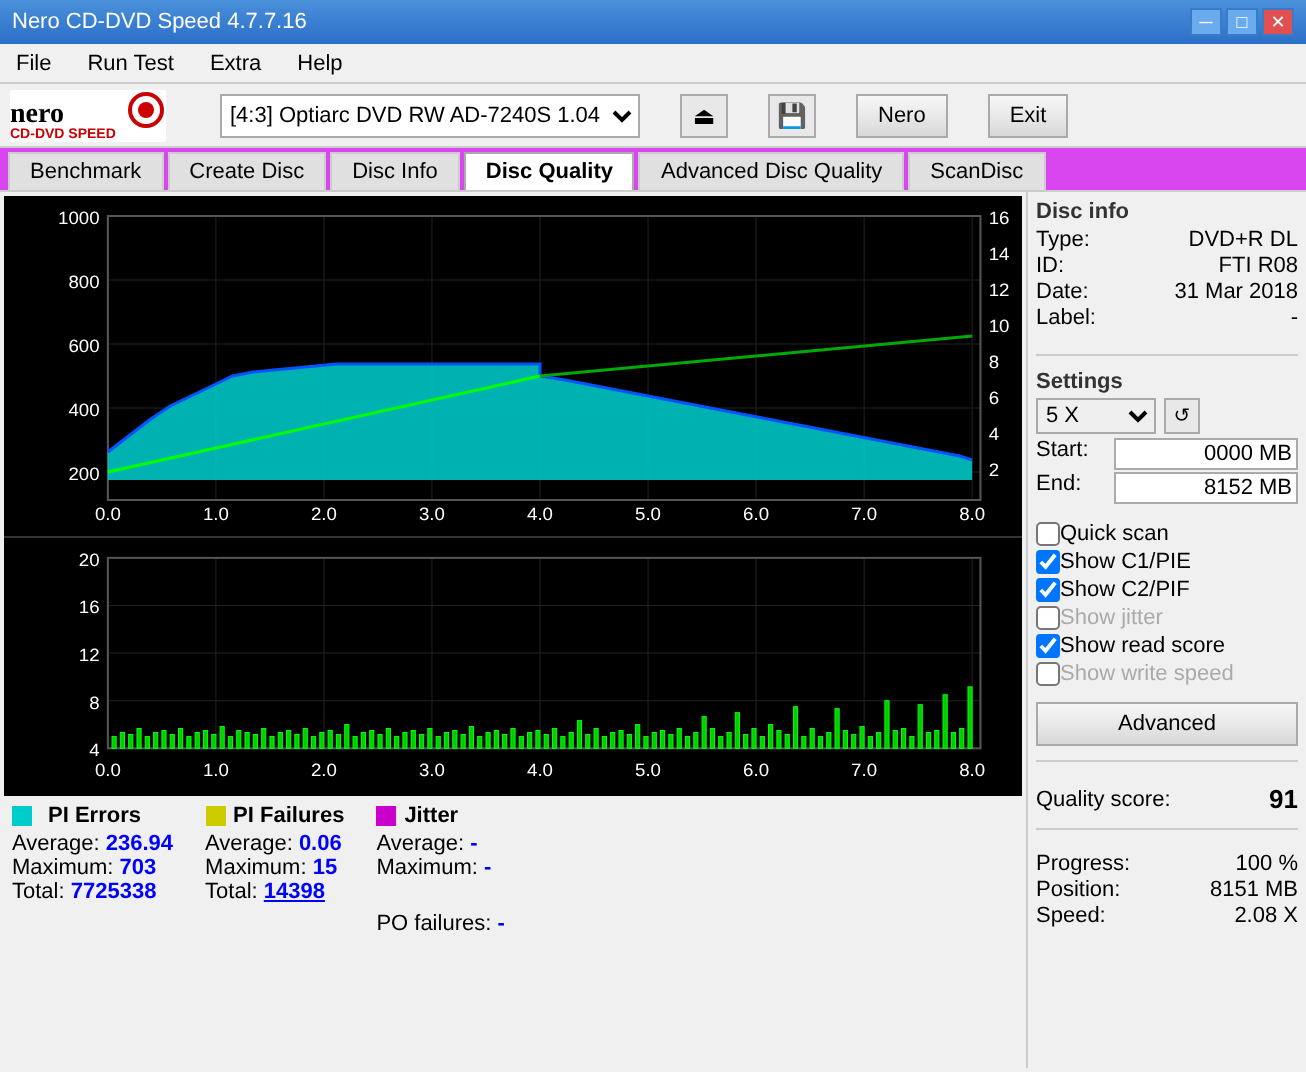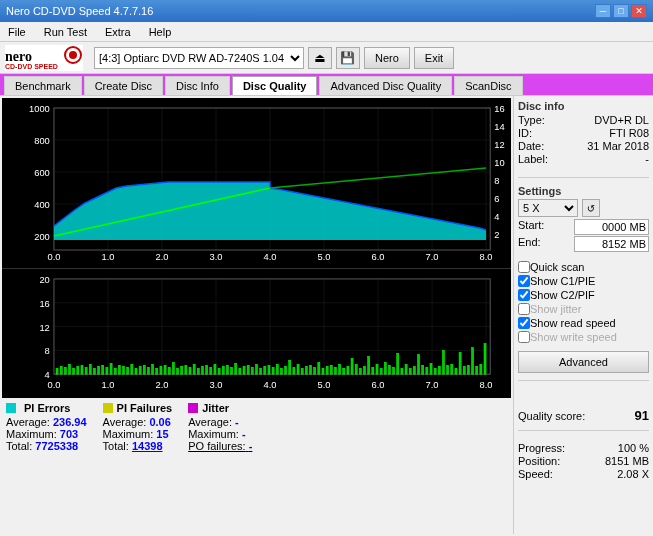--- a/index.html
+++ b/index.html
@@ -52,21 +52,21 @@
       cursor: pointer;
     }
 
     
     .toolbar {
       background: #f0f0f0;
       height: 32px;
       display: flex;
       align-items: center;
       padding: 2px 4px;
-      gap: 4px;
+      gap: 20px;
       border-bottom: 1px solid #ccc;
     }
     .nero-logo {
       width: 80px;
       height: 28px;
       display: flex;
       align-items: center;
       justify-content: center;
       margin-right: 6px;
     }
@@ -165,42 +165,42 @@
     .panel-row { display: flex; justify-content: space-between; margin-bottom: 1px; }
     .panel-value { font-weight: normal; color: #000; }
 
     .settings-row { display: flex; align-items: center; gap: 4px; margin-bottom: 2px; }
     .settings-select {
       width: 60px; height: 18px;
       font-size: 11px;
       border: 1px solid #aaa;
     }
     .input-field {
-      width: 75px; height: 16px;
+      width: 92px; height: 16px;
       font-size: 11px;
       border: 1px solid #aaa;
       background: white;
       text-align: right;
       padding-right: 2px;
     }
 
     .checkbox-row { display: flex; gap: 0; margin-bottom: 2px; }
     .checkbox-row input[type=checkbox] { width: 12px; height: 12px; }
 
     .advanced-btn {
       width: 100%;
       height: 22px;
       background: linear-gradient(to bottom, #f8f8f8, #d8d8d8);
       border: 1px solid #aaa;
       cursor: pointer;
       font-size: 11px;
       margin-top: 2px;
     }
 
-    .quality-row { display: flex; justify-content: space-between; align-items: center; margin-top: 20px; }
+    .quality-row { display: flex; justify-content: space-between; align-items: center; margin-top: 4px; }
     .quality-value { font-weight: bold; font-size: 13px; color: #000; }
 
     .progress-section { margin-top: 4px; }
 
     .divider { border-top: 1px solid #ccc; margin: 3px 0; }
   </style>
 </head>
 <body>
 
 <div class="title-bar">
@@ -553,21 +553,21 @@
           <span style="font-weight:bold; font-size:11px;">Jitter</span>
         </div>
         <div style="font-size:11px;">
           <span>Average:</span>
           <span style="color:#0000ff;font-weight:bold;">-</span>
         </div>
         <div style="font-size:11px;">
           <span>Maximum:</span>
           <span style="color:#0000ff;font-weight:bold;">-</span>
         </div>
-        <div style="font-size:11px; margin-top:0;text-decoration:underline;">
+        <div style="font-size:11px; margin-top:16px;">
           <span>PO failures:</span>
           <span style="color:#0000ff;font-weight:bold;">-</span>
         </div>
       </div>
     </div>
   </div>
 
   <div class="right-panel">
 
     <div class="panel-section">
@@ -622,21 +622,21 @@
       <div class="checkbox-row">
         <input type="checkbox" checked="" id="c2" style="">
         <label for="c2" style="font-size:11px;">Show C2/PIF</label>
       </div>
       <div class="checkbox-row">
         <input type="checkbox" id="jit" style="">
         <label for="jit" style="font-size:11px; color:#aaa;">Show jitter</label>
       </div>
       <div class="checkbox-row">
         <input type="checkbox" checked="" id="rsp" style="">
-        <label for="rsp" style="font-size:11px;">Show read speed</label>
+        <label for="rsp" style="font-size:11px;">Show read score</label>
       </div>
       <div class="checkbox-row">
         <input type="checkbox" id="wsp" style="">
         <label for="wsp" style="font-size:11px; color:#aaa;">Show write speed</label>
       </div>
     </div>
 
     <button class="advanced-btn">Advanced</button>
 
     <div class="divider"></div>

